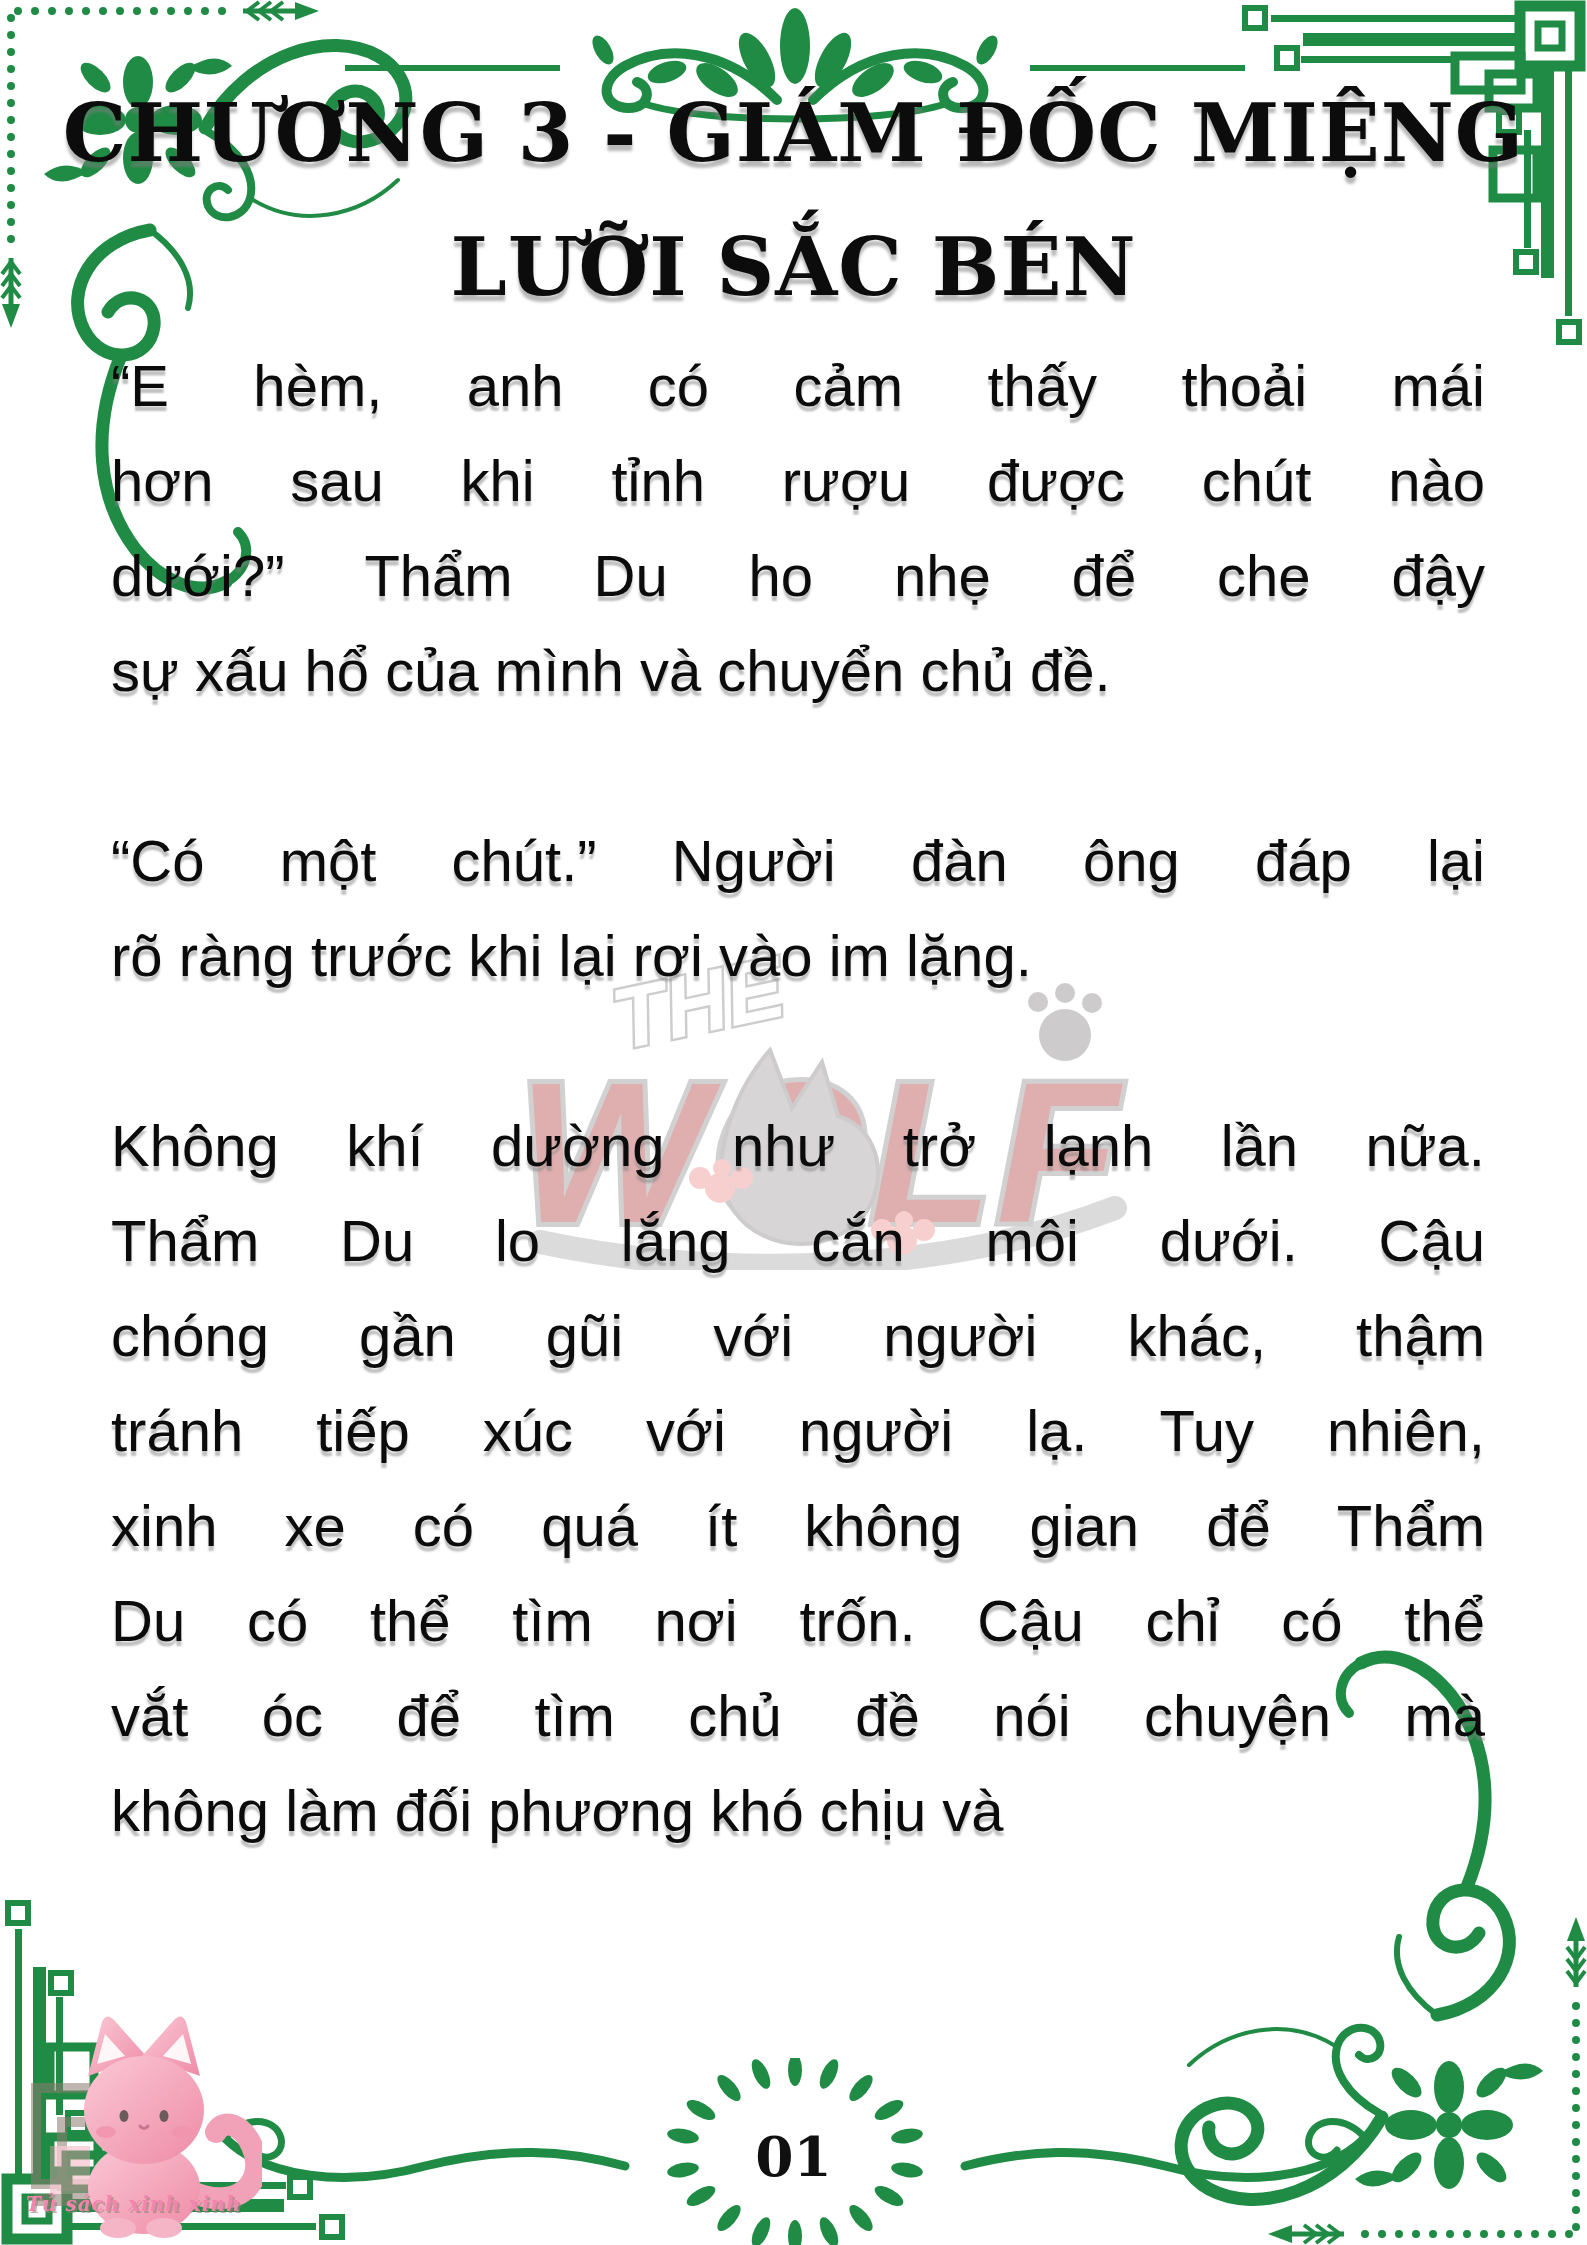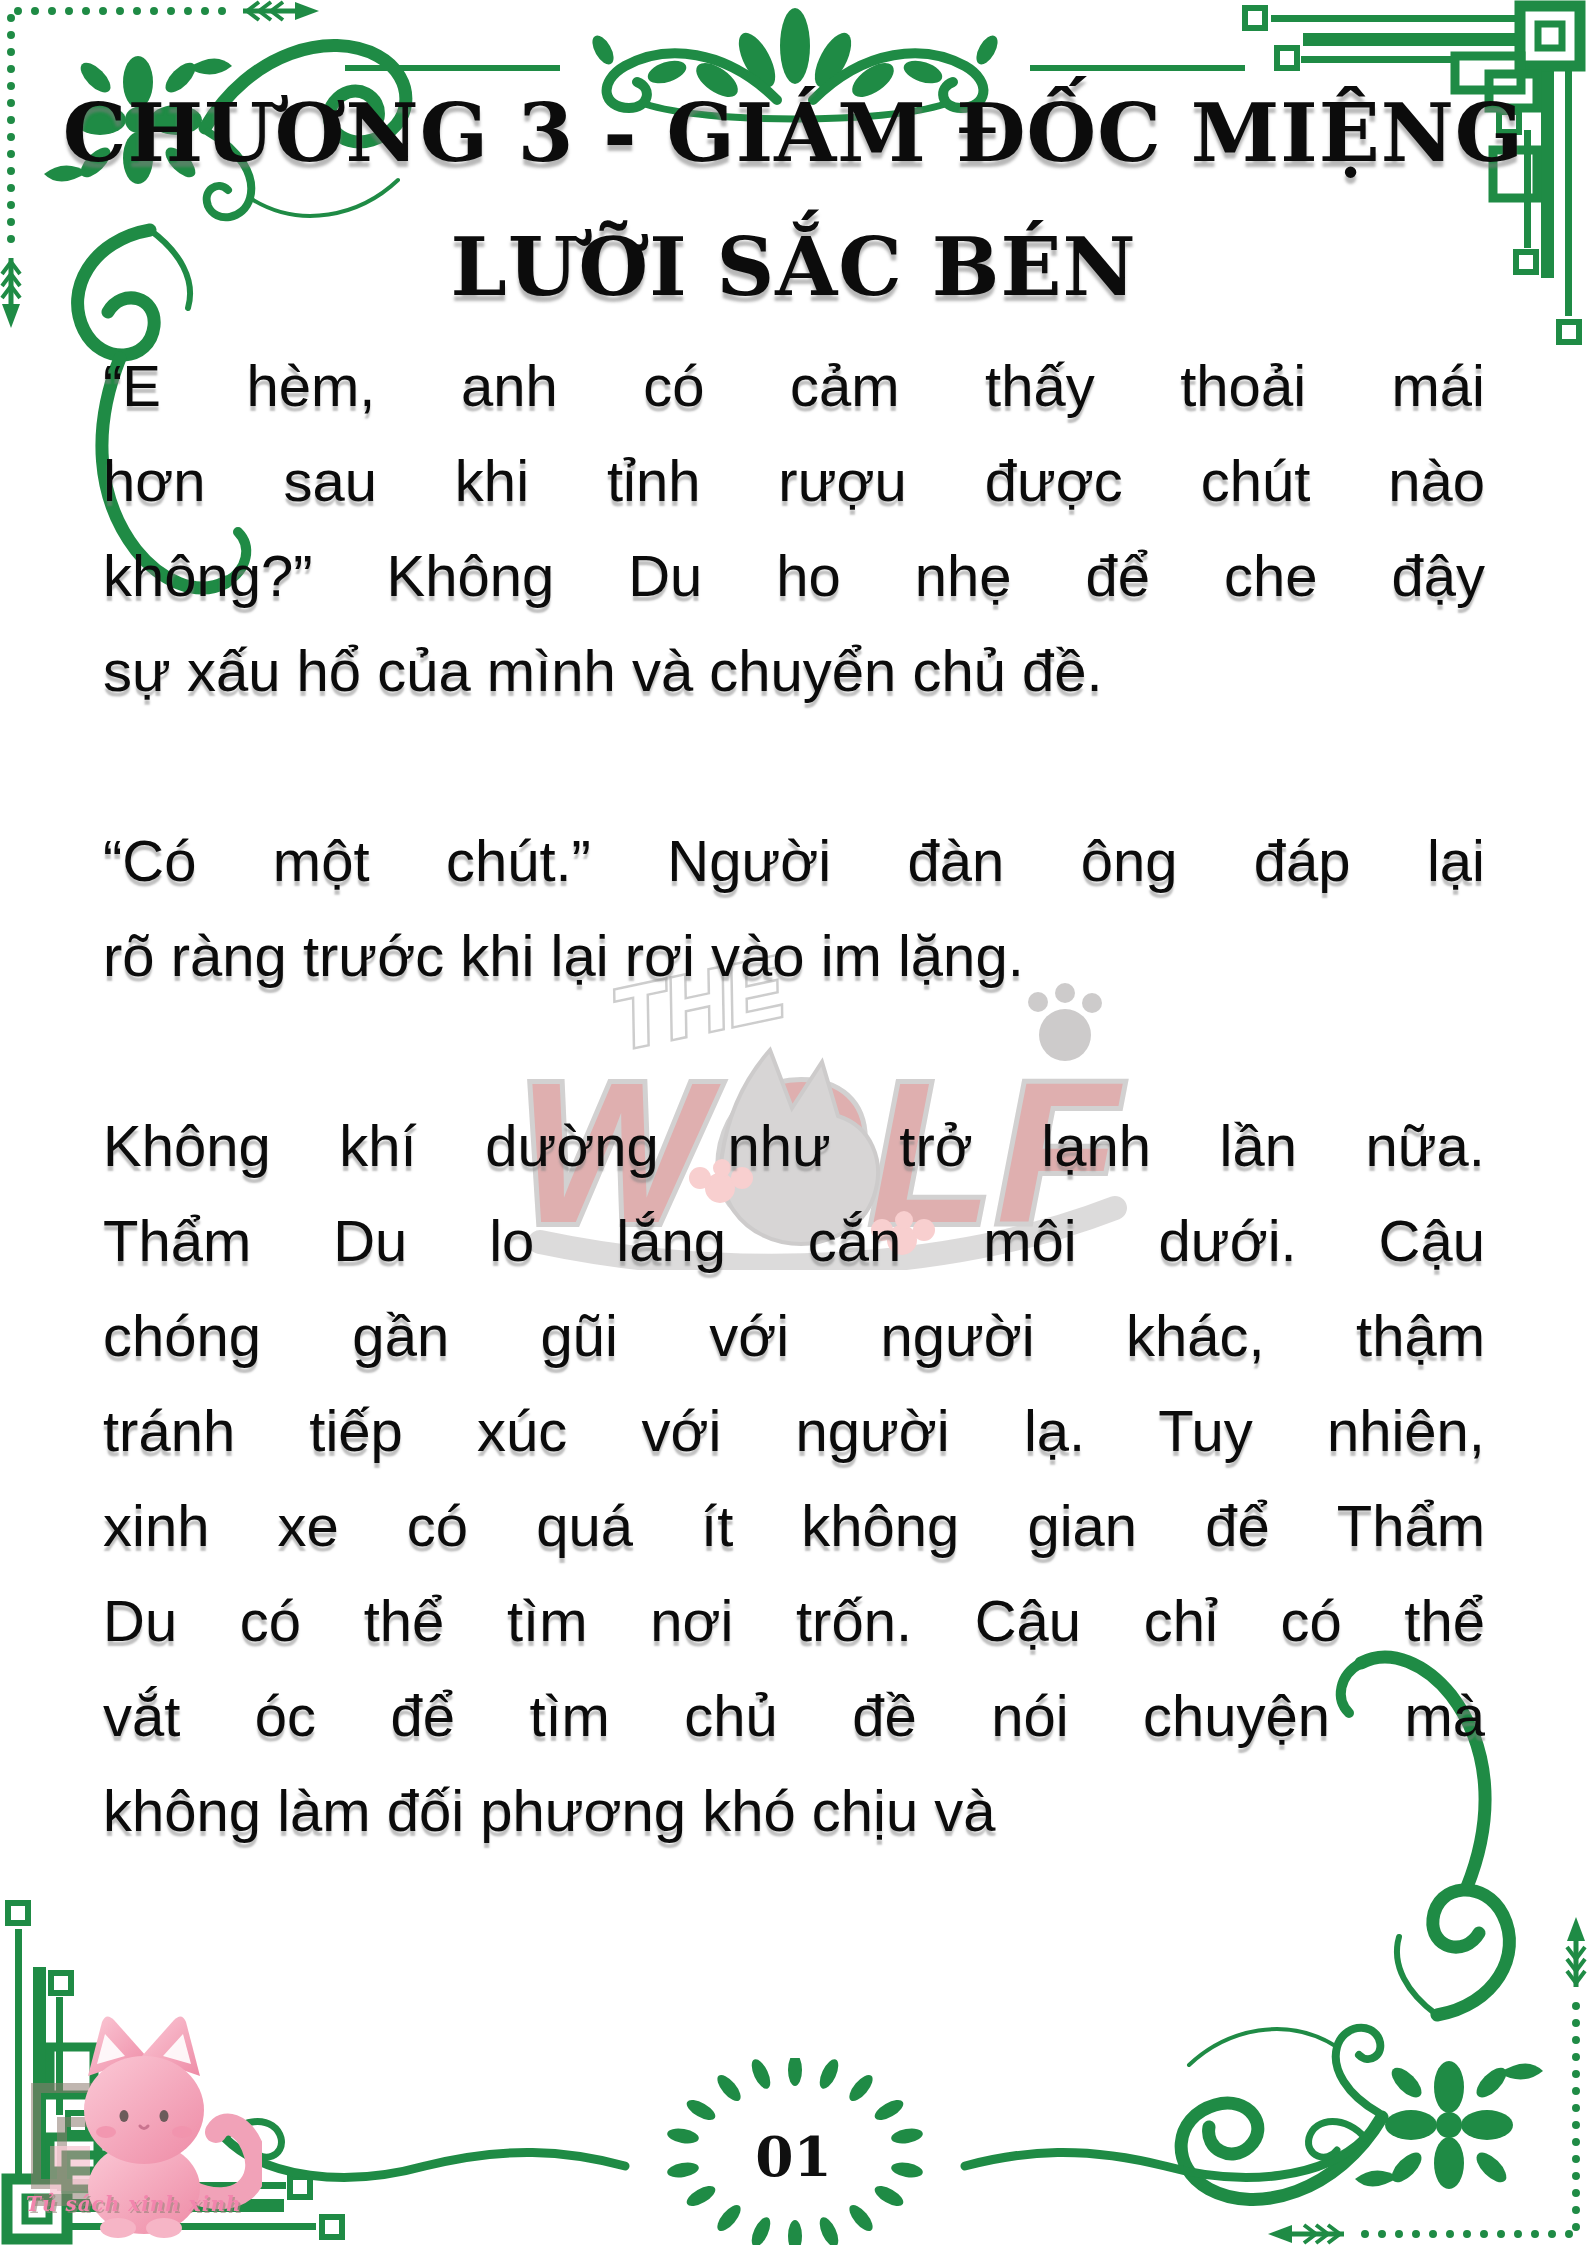--- a/index.html
+++ b/index.html
@@ -13,21 +13,21 @@
     font-family:"DejaVu Serif","Liberation Serif",serif;font-weight:bold;
     font-size:80px;line-height:134px;color:#0c0c0c;letter-spacing:1px;
     text-shadow:0 6px 3px rgba(125,125,125,.55);
   }
   
   .content{
     position:absolute;left:103px;top:338px;width:1382px;color:#0b0b0b;
     font-size:58px;line-height:95px;font-weight:normal;
     text-shadow:0 5px 2px rgba(130,130,130,.5);
   }
-  .para{margin:0 0 95px 0;}
+  .para{margin:0 0 95px 8px;}
   .line{text-align:justify;text-align-last:justify;}
   .line.last{text-align-last:left;}
   
   .watermark{position:absolute;left:470px;top:950px;width:700px;height:320px;z-index:0;pointer-events:none;}
   .content,.title{z-index:2;}
   
   .page-number{
     position:absolute;left:0;right:0;top:2124px;text-align:center;
     font-family:"DejaVu Serif","Liberation Serif",serif;font-weight:bold;
     font-size:55px;color:#101010;z-index:3;
@@ -253,21 +253,21 @@
 
   <div class="title">
     <div>CHƯƠNG 3 - GIÁM ĐỐC MIỆNG</div>
     <div>LƯỠI SẮC BÉN</div>
   </div>
 
   <div class="content">
     <div class="para">
       <div class="line">“E hèm, anh có cảm thấy thoải mái</div>
       <div class="line">hơn sau khi tỉnh rượu được chút nào</div>
-      <div class="line">không?” Không Du ho nhẹ để che đậy</div>
+      <div class="line">dưới?” Thẩm Du ho nhẹ để che đậy</div>
       <div class="line last">sự xấu hổ của mình và chuyển chủ đề.</div>
     </div>
     <div class="para">
       <div class="line">“Có một chút.” Người đàn ông đáp lại</div>
       <div class="line last">rõ ràng trước khi lại rơi vào im lặng.</div>
     </div>
     <div class="para">
       <div class="line">Không khí dường như trở lạnh lần nữa.</div>
       <div class="line">Thẩm Du lo lắng cắn môi dưới. Cậu</div>
       <div class="line">chóng gần gũi với người khác, thậm</div>

